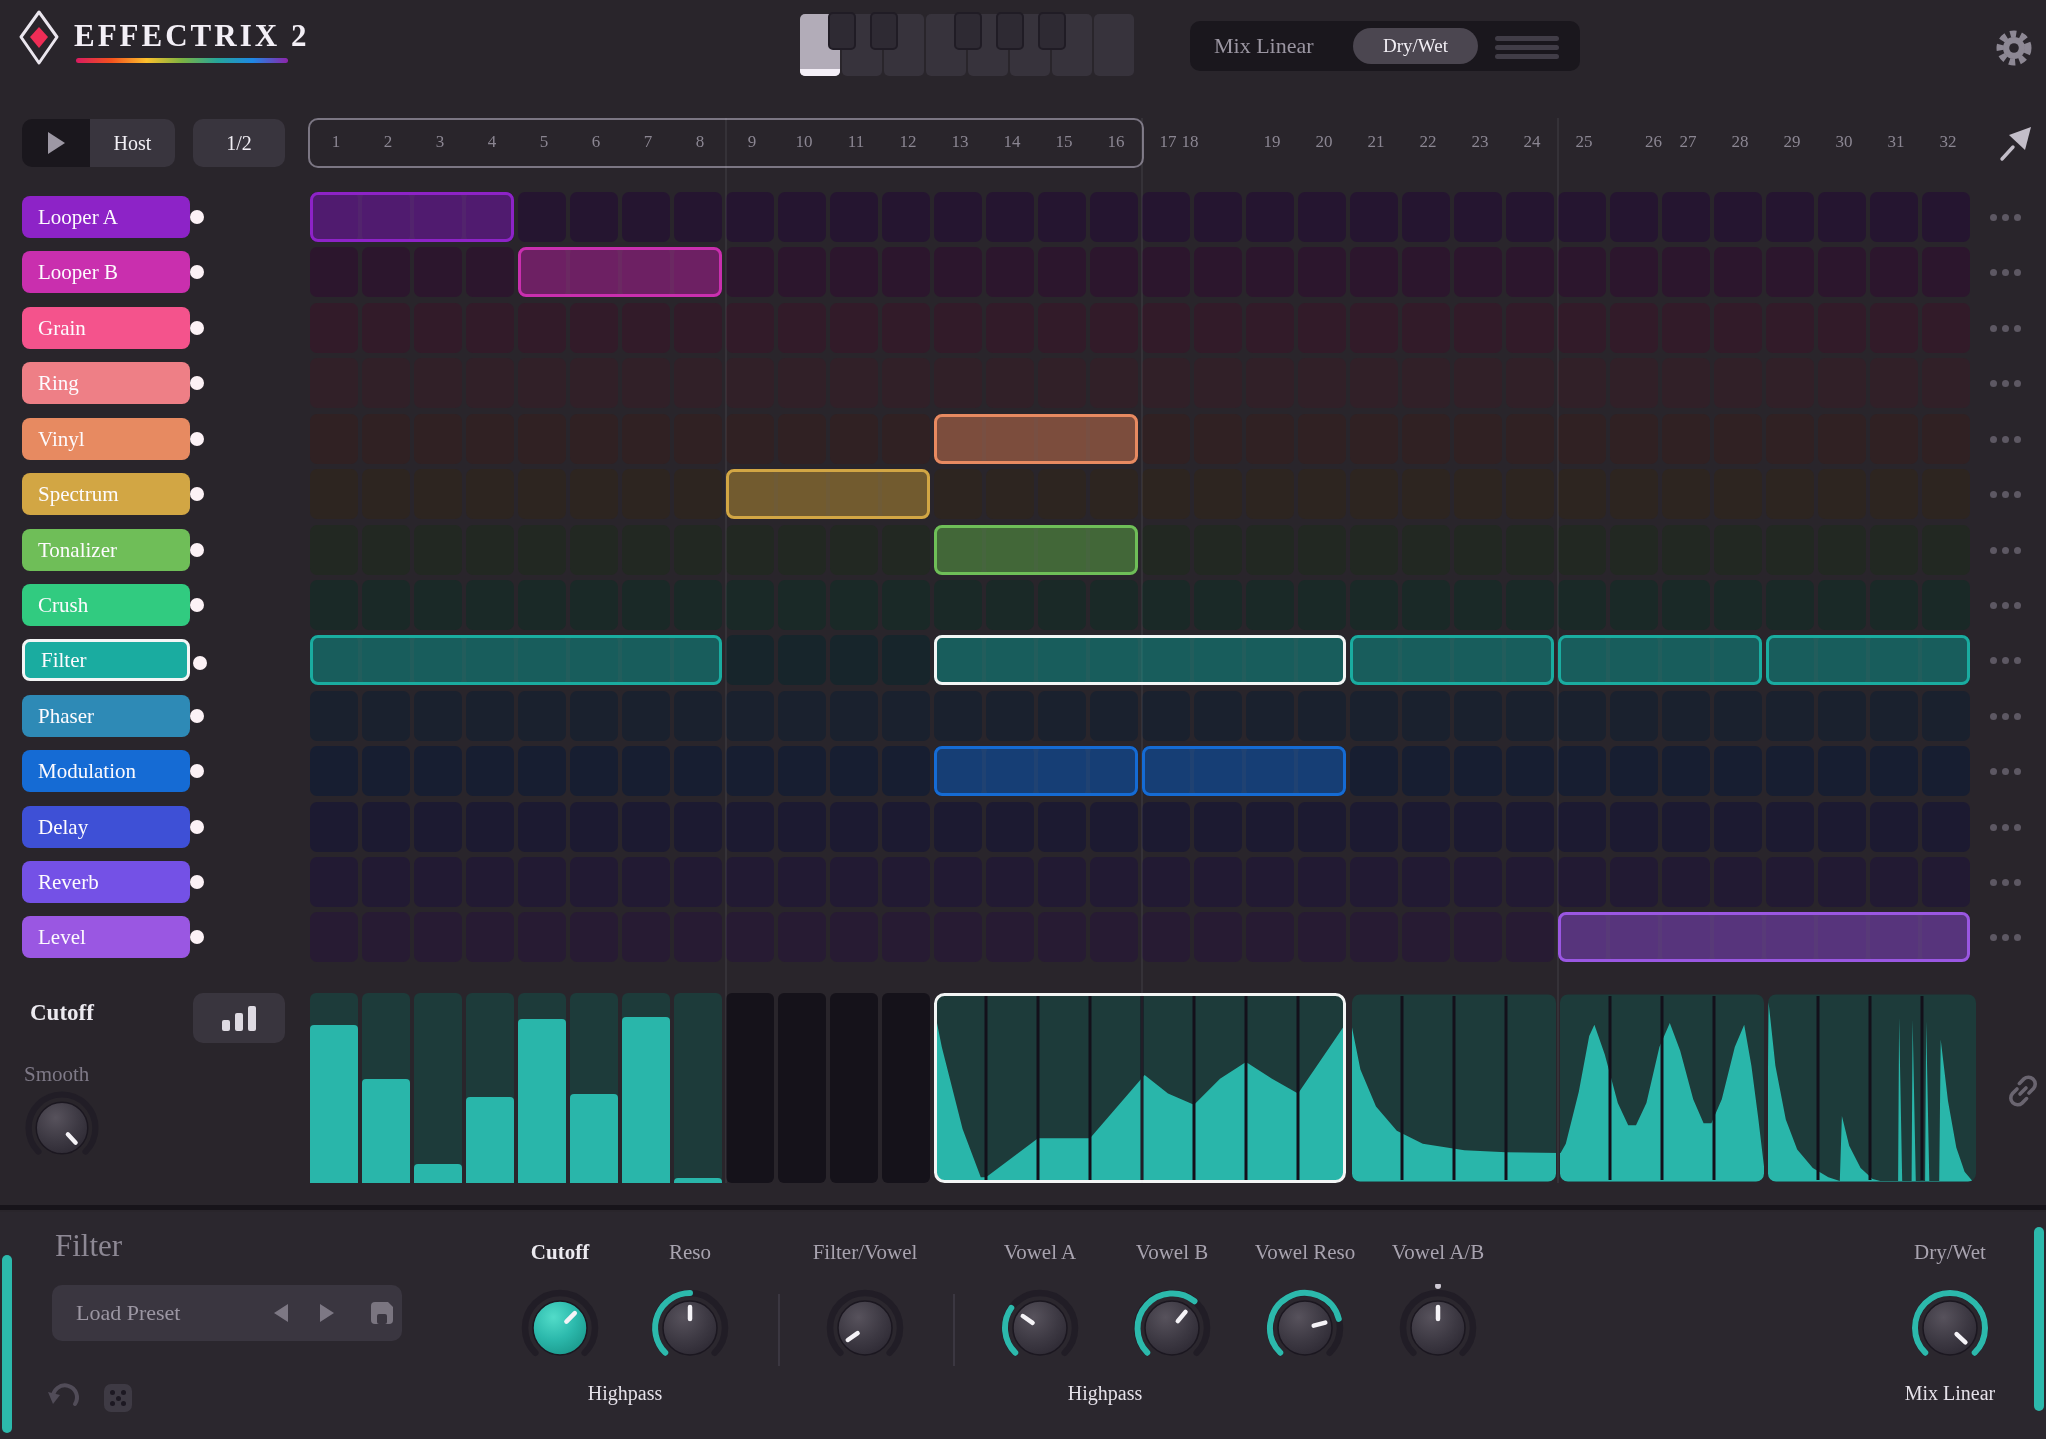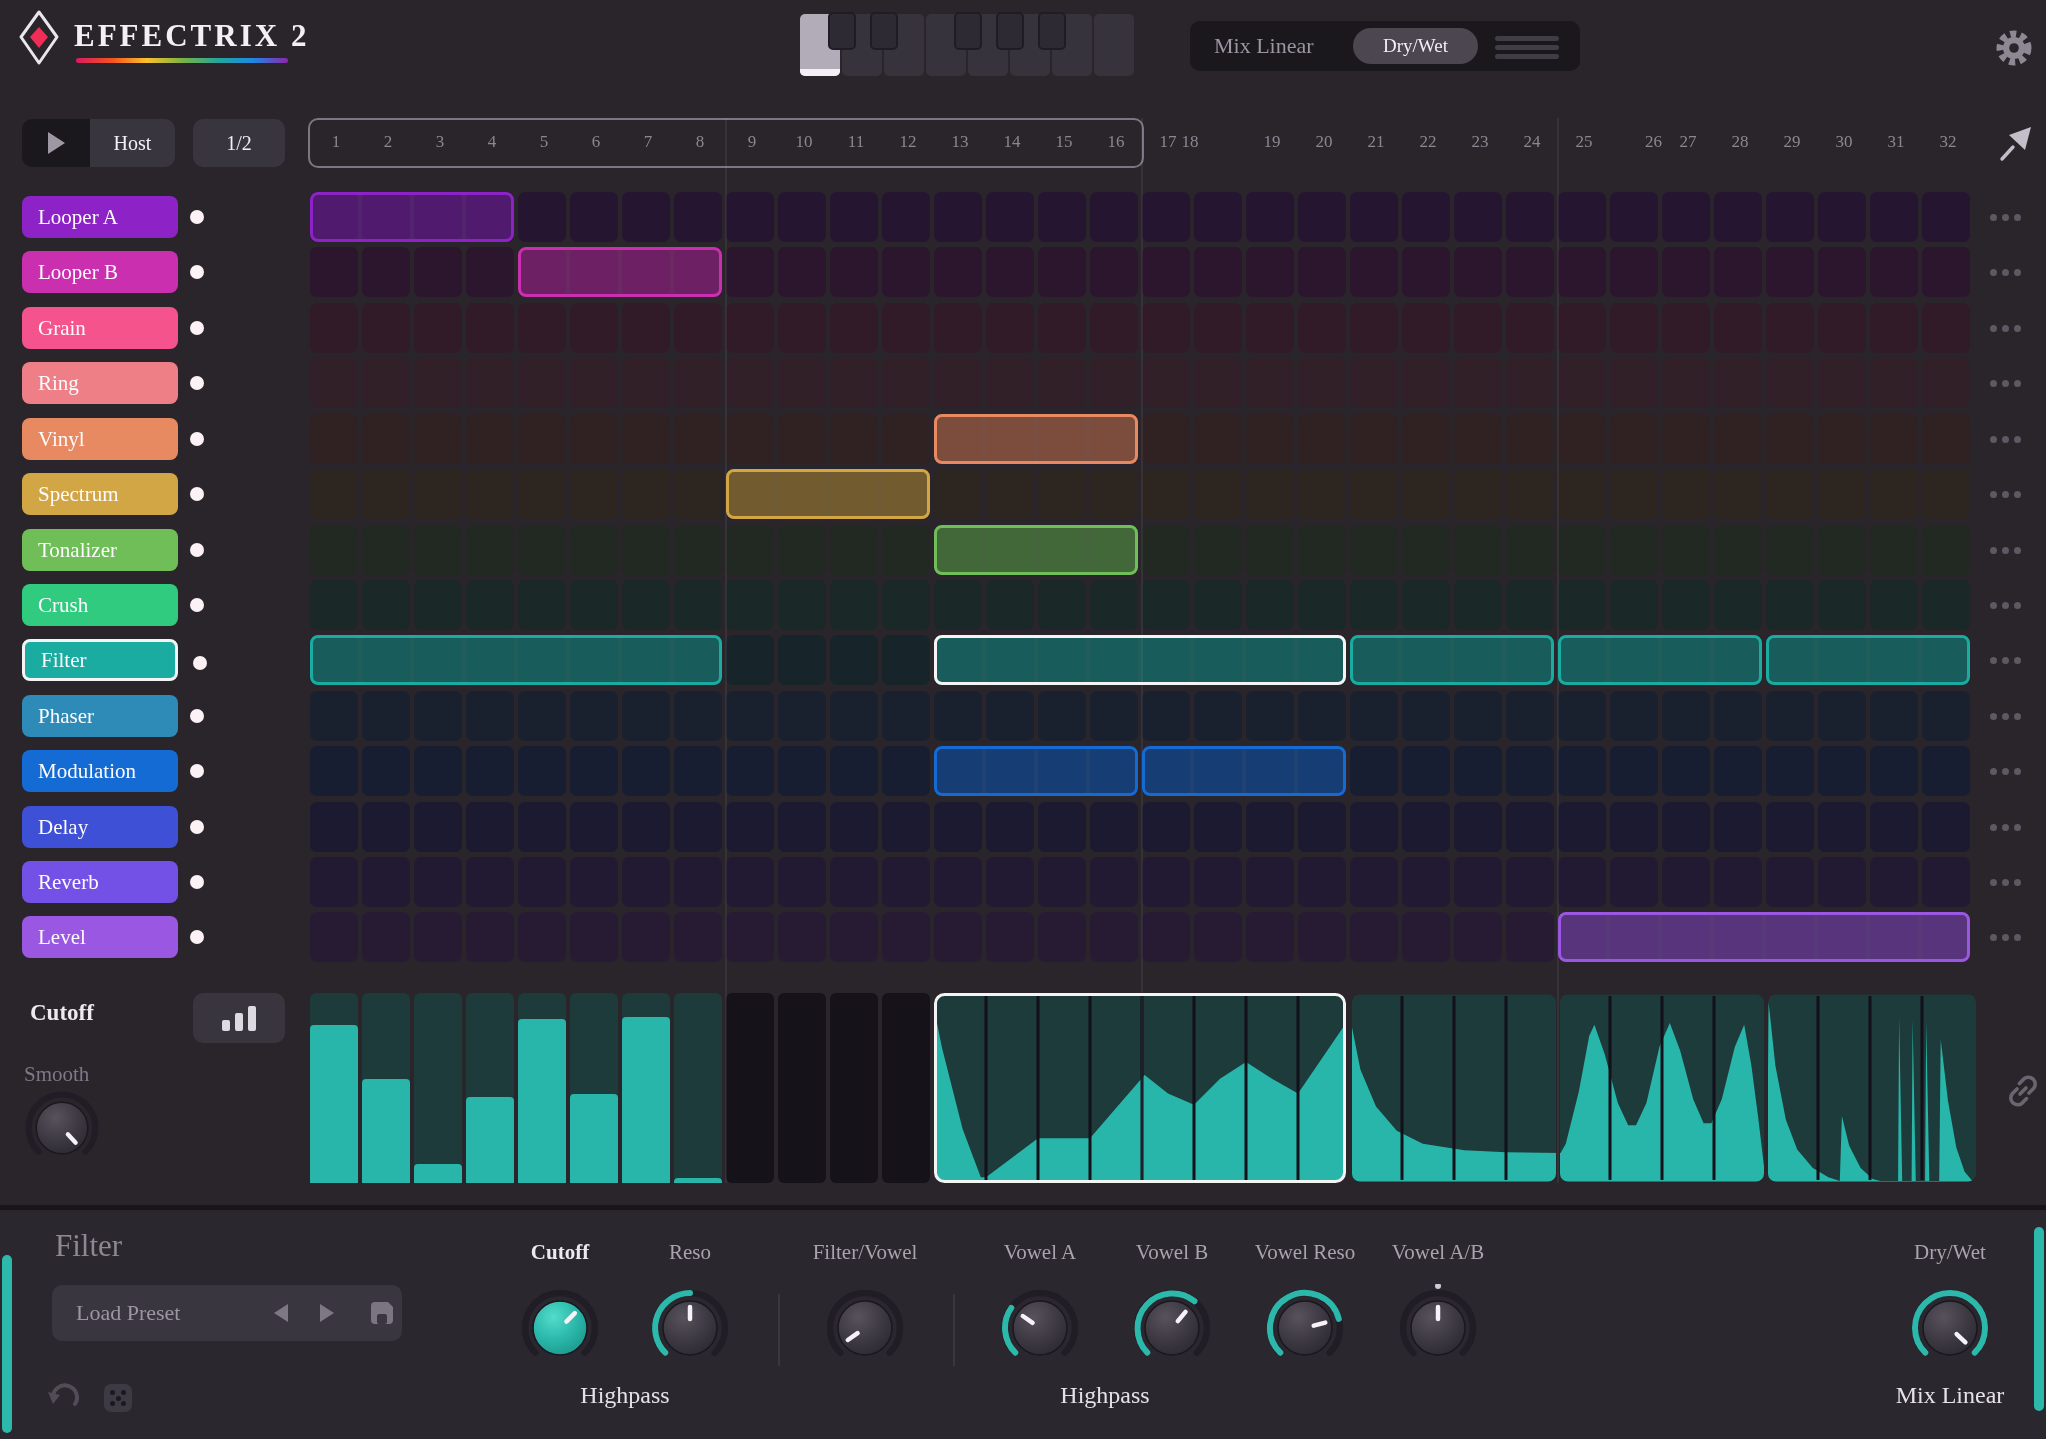--- a/index.html
+++ b/index.html
@@ -23,36 +23,36 @@
   .seg-light{background:#39353e;border-radius:0 10px 10px 0;color:#f2eff5;font-size:20px;
              display:flex;align-items:center;justify-content:center;}
   .rate-box{background:#39353e;border-radius:10px;color:#f2eff5;font-size:20px;
             display:flex;align-items:center;justify-content:center;}
   .play-tri{width:0;height:0;border-top:11px solid transparent;border-bottom:11px solid transparent;
             border-left:17px solid #9d98a4;}
   .step-num{position:absolute;width:52px;text-align:center;line-height:46px;
             font-size:17px;color:#8b8692;}
   .range-box{border:2.5px solid #7b7683;border-radius:10px;box-sizing:border-box;}
   
-  .track-label{position:absolute;width:156px;height:42px;border-radius:8px;box-sizing:border-box;
+  .track-label{position:absolute;width:168px;height:42px;border-radius:8px;box-sizing:border-box;
                display:flex;align-items:center;}
   .track-label.sel{border:3px solid #f3f5f5;}
   .track-label .label-text{margin-left:16px;font-size:21px;color:#fdfbfe;}
   .track-label .dot{position:absolute;left:168px;top:14px;width:14px;height:14px;border-radius:7px;
                     background:#fcf2f6;}
   .cell{position:absolute;width:48px;height:50px;border-radius:7px;}
   .block{position:absolute;height:50px;border-radius:8px;box-sizing:border-box;z-index:2;}
   .barline{position:absolute;top:118px;width:2px;height:1065px;background:rgba(205,198,215,0.08);z-index:1;}
   .row-menu{position:absolute;width:40px;height:12px;display:flex;gap:5px;align-items:center;}
   .row-menu i{width:7px;height:7px;border-radius:4px;background:#5d5863;display:block;}
   
   .lane-col{position:absolute;top:0;height:190px;width:48px;border-radius:6px;}
   .lane-bar{position:absolute;width:48px;background:#29b6aa;border-radius:4px 4px 0 0;}
   .knob-label{position:absolute;width:180px;text-align:center;font-size:21px;color:#a8a3af;}
-  .knob-sublabel{position:absolute;width:200px;text-align:center;font-size:24px;color:#e5e1e9;}
+  .knob-sublabel{position:absolute;width:200px;text-align:center;font-size:20px;color:#e5e1e9;}
   
   .panel{position:absolute;left:0;top:1212px;width:2046px;height:227px;background:#2b272e;}
   .panel-sep{position:absolute;left:0;top:1205px;width:2046px;height:5px;background:#17141a;}
   .accent-bar{position:absolute;width:10px;border-radius:6px;}
   .preset-box2{position:absolute;background:#3a3640;border-radius:10px;}
   .divider{position:absolute;width:2px;height:72px;background:#3b3741;}
   .mode-btn{position:absolute;background:#39353e;border-radius:10px;display:flex;
             align-items:flex-end;justify-content:center;gap:5px;padding-bottom:12px;box-sizing:border-box;}
   .mode-btn i{display:block;width:8px;background:#dedae2;border-radius:2px;}
   .dice{position:absolute;width:28px;height:28px;background:#3e3a44;border-radius:7px;}

